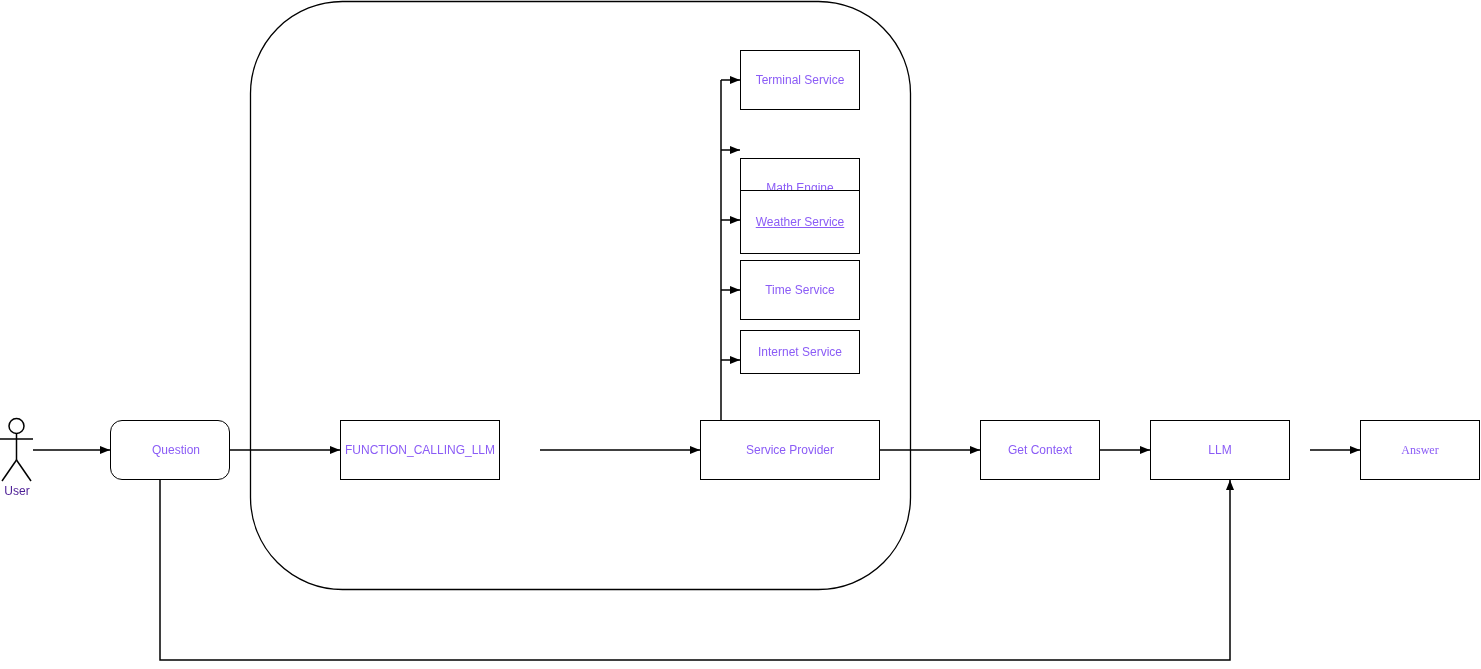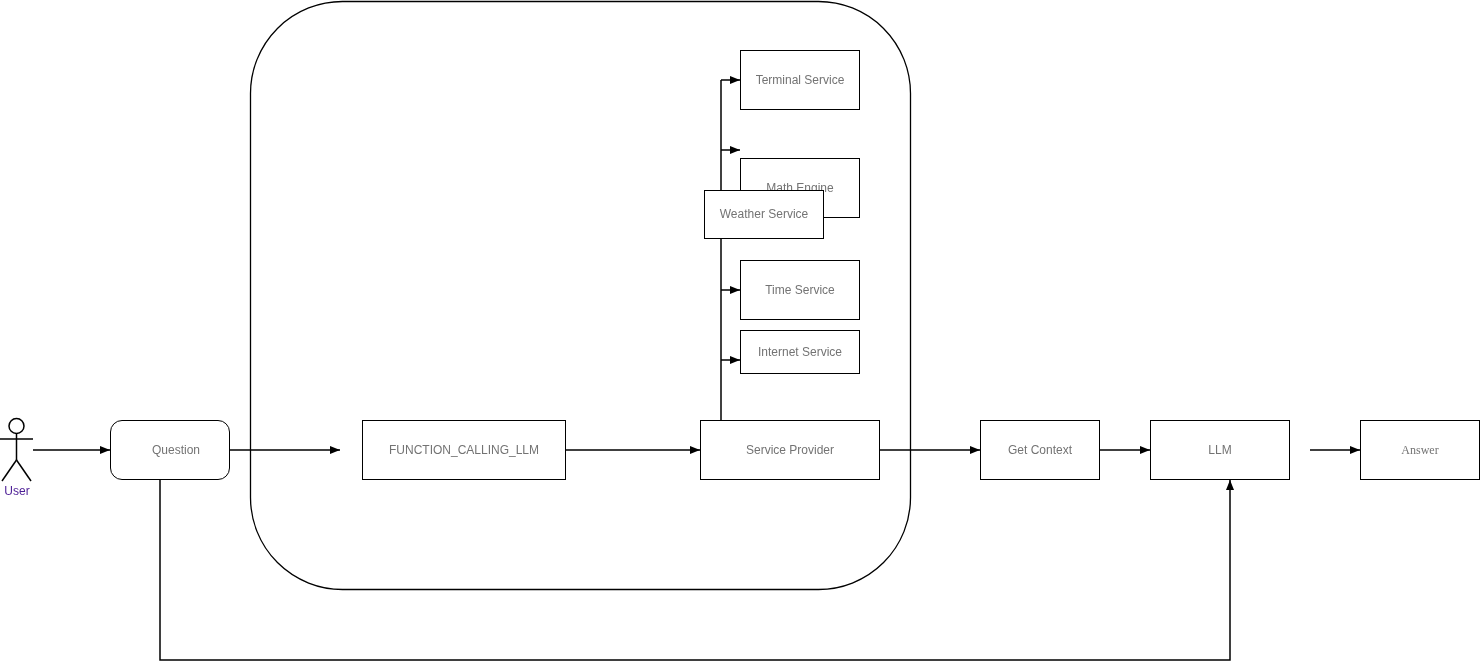--- a/index.html
+++ b/index.html
@@ -24,40 +24,40 @@
   .node {
     position: absolute;
     box-sizing: border-box;
     border: 1.5px solid #000000;
     background: #ffffff;
     display: flex;
     align-items: center;
     justify-content: center;
     text-align: center;
     font-size: 12px;
-    color: #737373;
+    color: #8b5cf6;
     line-height: 1.2;
   }
   .node.rounded { border-radius: 12px; }
   .actor-label {
     position: absolute;
     left: 0px;
     top: 484px;
     width: 34px;
     text-align: center;
     font-size: 12px;
     color: #4c1d95;
   }
   
   #n-question          { left: 110px;  top: 420px; width: 120px; height: 60px; padding-left: 12px; }
-  #n-fcl               { left: 340px;  top: 420px; width: 204px; height: 60px; margin-left: 22px; }
+  #n-fcl               { left: 340px;  top: 420px; width: 160px; height: 60px; }
   #n-service-provider  { left: 700px;  top: 420px; width: 180px; height: 60px; }
   #n-terminal-service  { left: 740px;  top: 50px;  width: 120px; height: 60px; }
   #n-math-engine       { left: 740px;  top: 120px; width: 120px; height: 60px; margin-top: 38px; }
-  #n-weather-service   { left: 704px;  top: 190px; width: 120px; height: 49px; }
+  #n-weather-service   { left: 740px;  top: 190px; width: 120px; height: 64px; text-decoration: underline; }
   #n-time-service      { left: 740px;  top: 260px; width: 120px; height: 60px; }
   #n-internet-service  { left: 740px;  top: 330px; width: 120px; height: 44px; }
   #n-get-context       { left: 980px;  top: 420px; width: 120px; height: 60px; }
   #n-llm               { left: 1150px; top: 420px; width: 140px; height: 60px; }
   #n-answer            { left: 1360px; top: 420px; width: 120px; height: 60px; font-family: Liberation Serif, serif; }
 </style>
 </head>
 <body>
 
 <div id="canvas">

